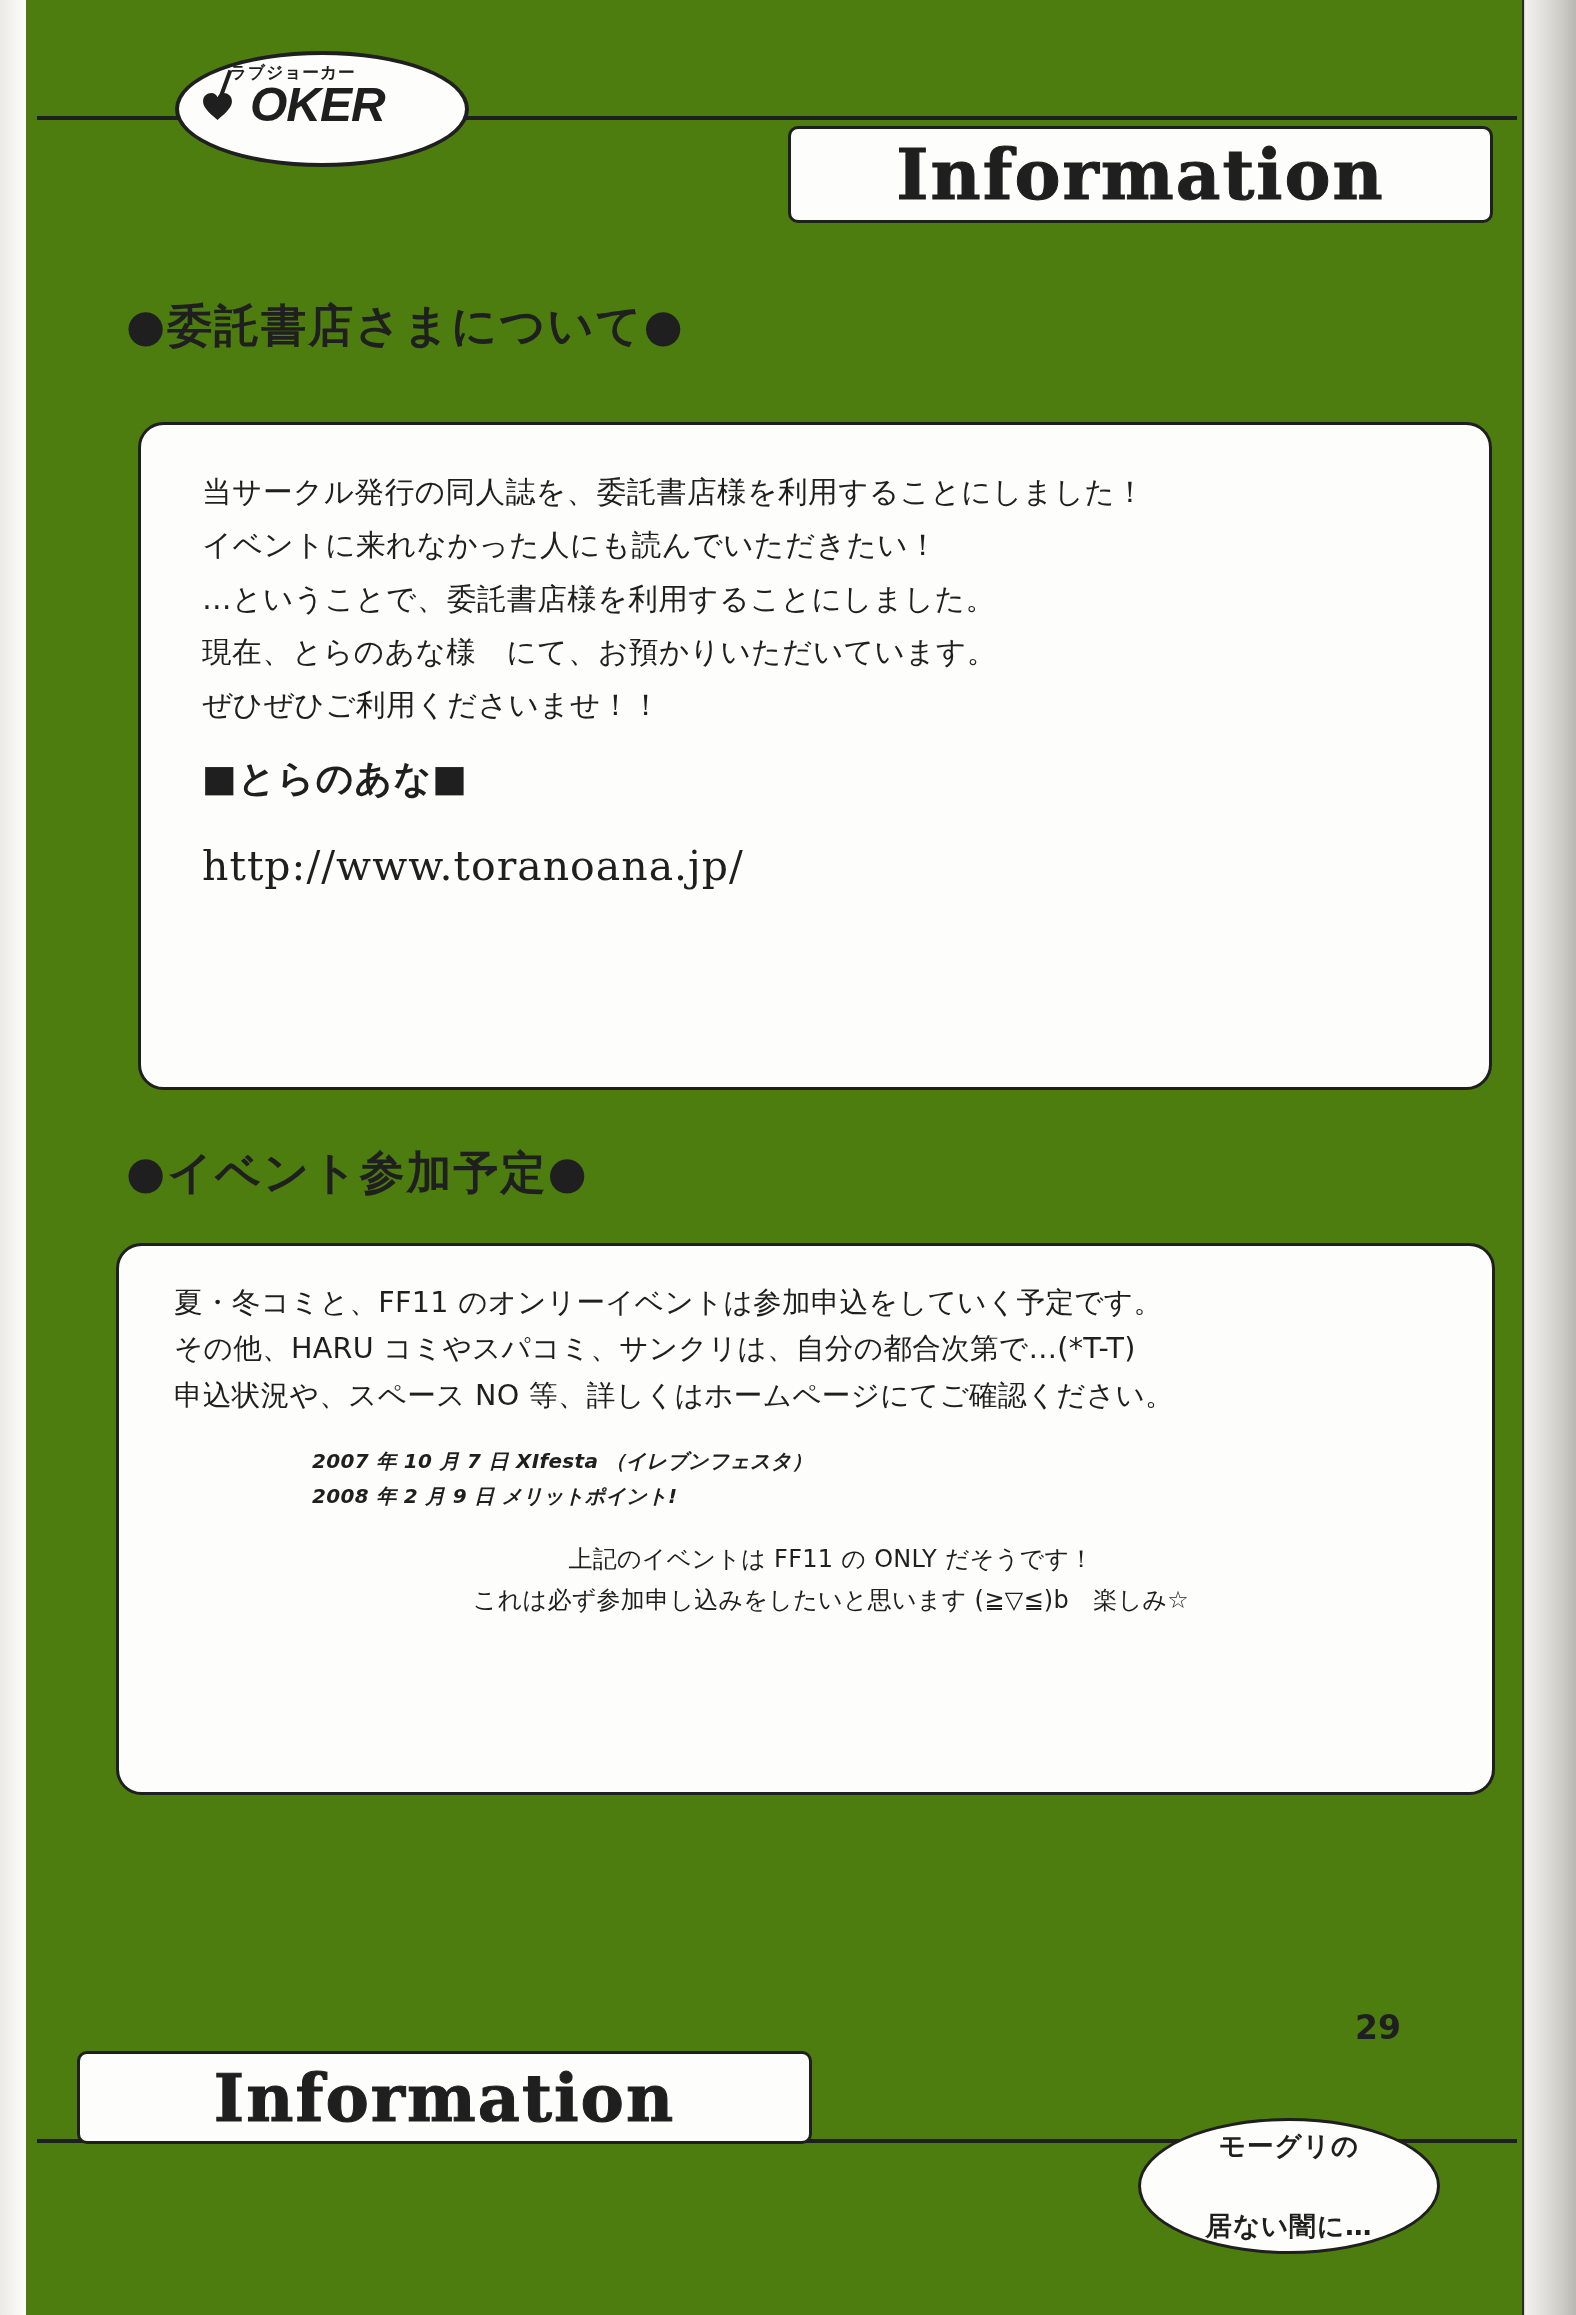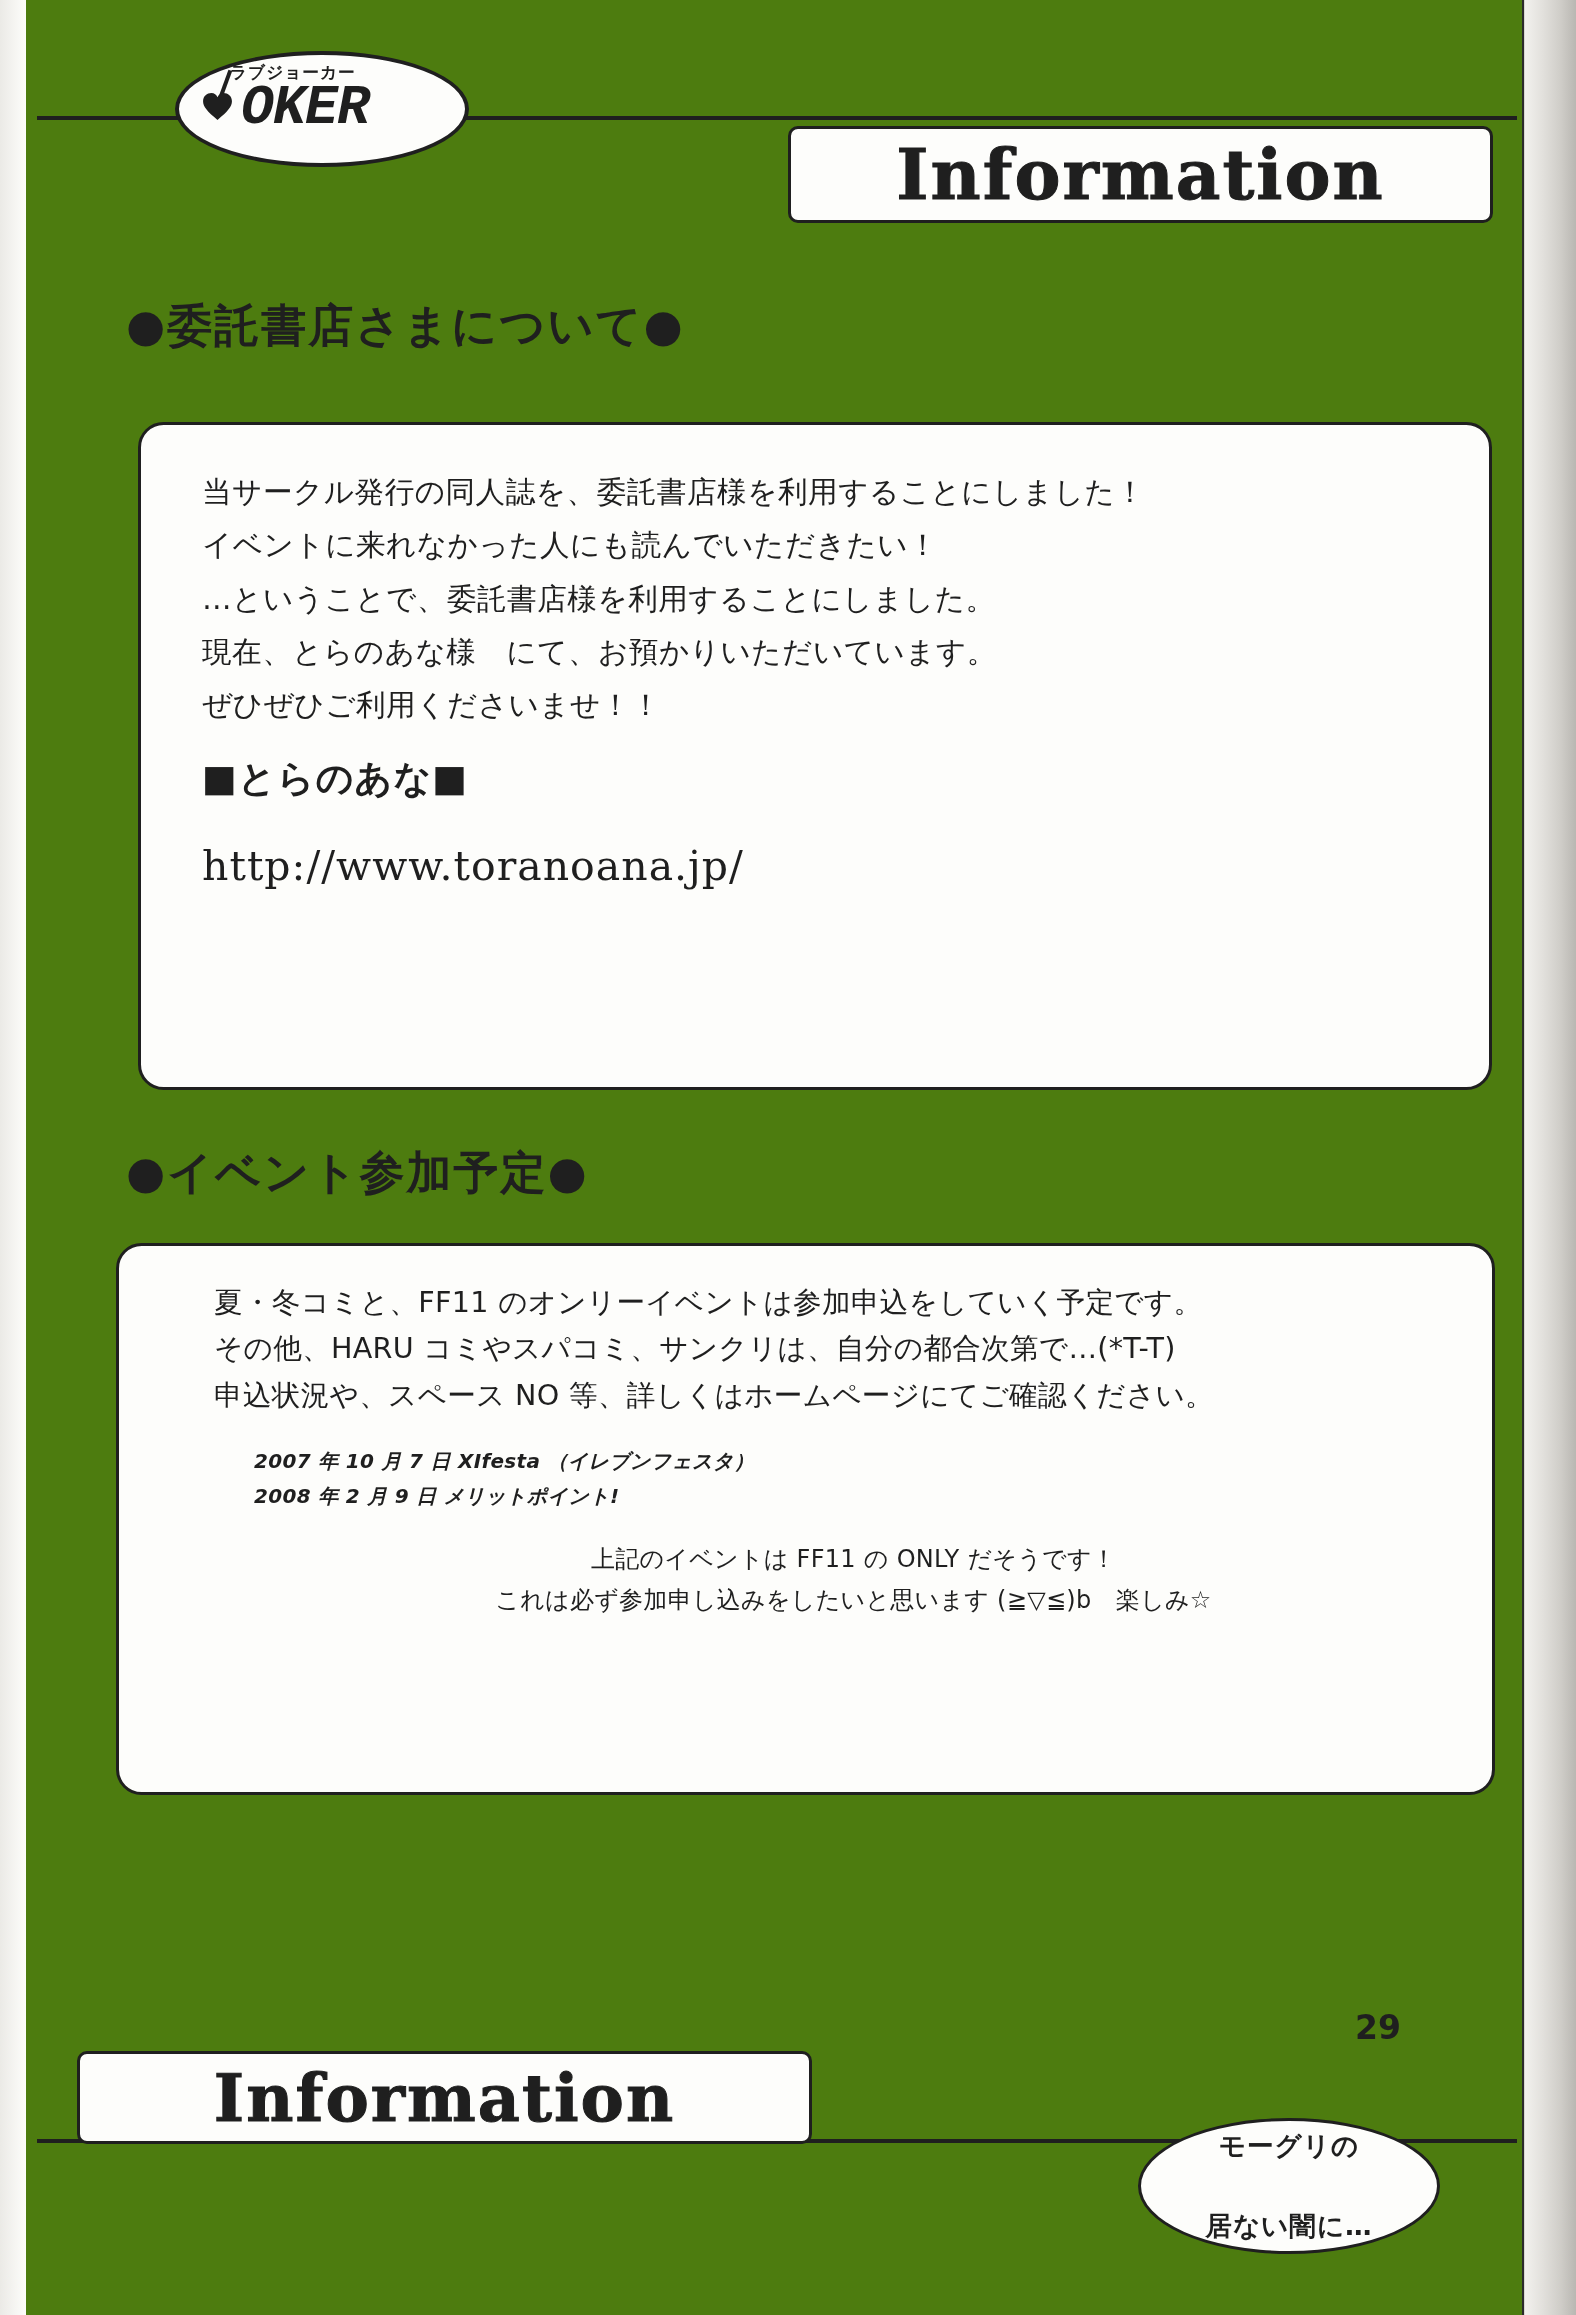--- a/index.html
+++ b/index.html
@@ -95,28 +95,28 @@
   .logo-heart {
     position: absolute;
     left: 21.7px;
     top: 35px;
     width: 33px;
     height: 33px;
     color: #1f1f1f;
   }
   .logo-main {
     position: absolute;
-    left: 62px;
+    left: 71px;
     top: 21.7px;
-    font-size: 55px;
+    font-size: 48px;
     font-weight: bold;
     font-style: italic;
     letter-spacing: -1px;
     color: #1f1f1f;
-    font-family: Liberation Mono, monospace;
+    font-family: Liberation Sans, sans-serif;
   }
   .logo-slash {
     position: absolute;
     left: 42px;
     top: 13.8px;
     width: 3.9px;
     height: 43px;
     background: #1f1f1f;
     transform: rotate(20deg);
   }
@@ -192,21 +192,21 @@
   }
 
   .lines2 {
     padding: 33px 39px 0 55px;
     font-family: "DejaVu Sans", sans-serif;
     font-size: 28.6px;
     line-height: 1.62;
     color: #1f1f1f;
     letter-spacing: 0.3px;
   }
-  .lines2 div { white-space: nowrap; margin-left: 40px; }
+  .lines2 div { white-space: nowrap; }
   .ev-dates {
     margin-top: 25.6px;
     margin-left: 138px;
     font-weight: bold;
     font-size: 20px;
     line-height: 1.75;
     font-style: italic;
   }
   .ev-foot {
     margin-top: 25.6px;

